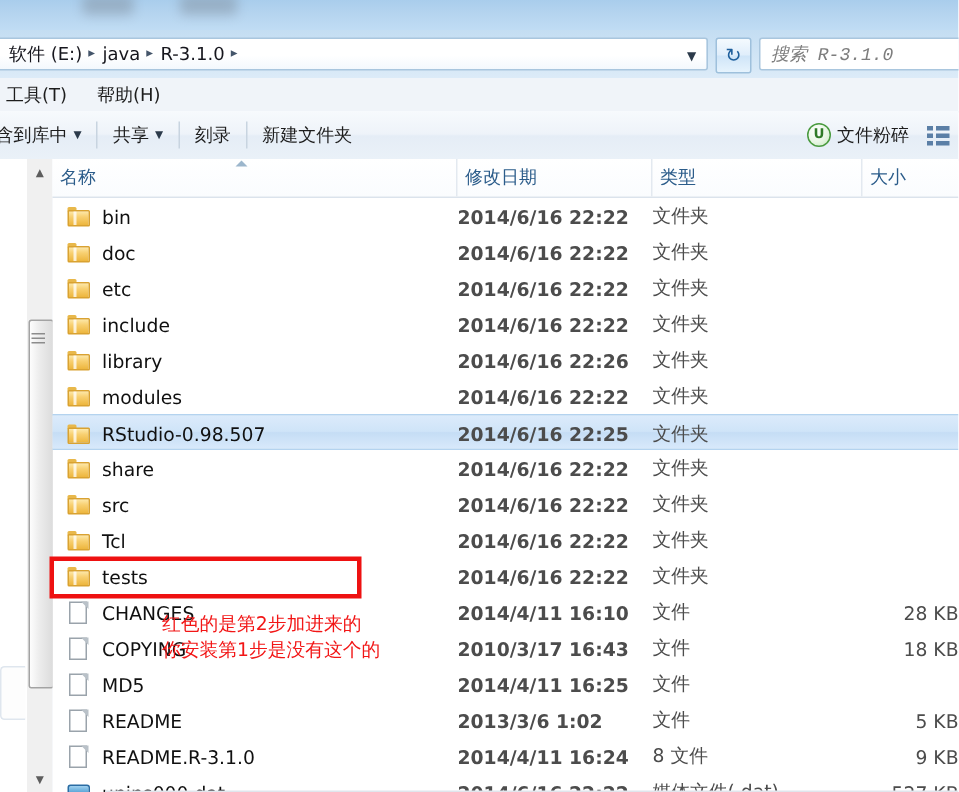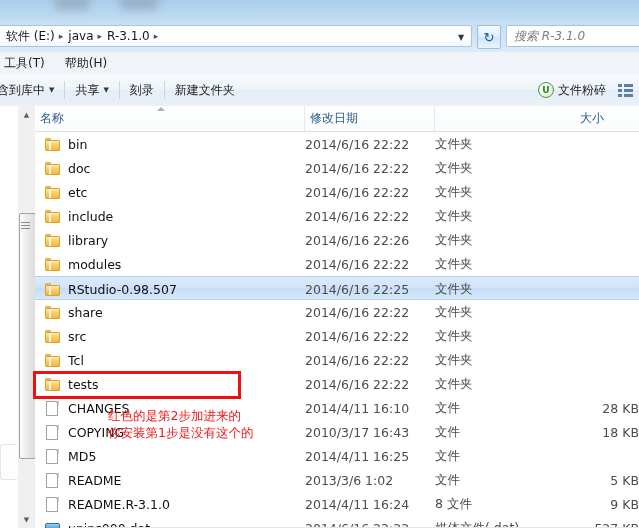--- a/index.html
+++ b/index.html
@@ -65,21 +65,21 @@
   }
   .refresh-glyph { font-size: 13px; color: #1e5f9c; line-height: 1; }
   .searchbox {
     position: absolute; left: 506px; top: 5px; width: 150px; height: 22px;
     background: #ffffff;
     border: 1px solid #a9c6de; border-radius: 2px;
     display: flex; align-items: center; padding-left: 7px;
     box-sizing: border-box;
   }
   .searchph {
-    font-size: 12px; font-style: italic; color: #7d7d7d; white-space: nowrap;
+    font-size: 12px; font-style: italic; color: #7d7d7d; white-space: nowrap; font-family: Liberation Mono, monospace;
   }
 
   
   .menubar {
     position: absolute; left: 0; top: 52px; width: 639px; height: 22px;
     background: #f0f4f9;
     border-bottom: 1px solid #dfe7ef;
     display: flex; align-items: center;
   }
   .menu-item {
@@ -195,21 +195,21 @@
   }
   .row .nm {
     position: absolute; left: 0; top: 0; height: 24px; width: 270px;
     display: flex; align-items: center; gap: 7px; padding-left: 10px;
     box-sizing: border-box;
     font-size: 12.5px; color: #101010;
   }
   .row .dt {
     position: absolute; left: 270px; top: 0; height: 24px;
     display: flex; align-items: center;
-    font-size: 12.5px; color: #4c4c4c;
+    font-size: 12.5px; color: #4c4c4c; font-weight: bold;
   }
   .row .tp {
     position: absolute; left: 400px; top: 0; height: 24px;
     display: flex; align-items: center;
     font-size: 12.5px; color: #4c4c4c;
   }
   .row .sz {
     position: absolute; left: 440px; top: 0; width: 164px; height: 24px;
     display: flex; align-items: center; justify-content: flex-end;
     font-size: 12.5px; color: #4c4c4c; text-align: center;
@@ -354,20 +354,21 @@
       </div>
       <div class="sb-arrow sb-down">▼</div>
     </div>
 
     <div class="listview">
 
       <div class="colheader">
         <div class="sortmark"></div>
         <div class="cell c-name">名称</div>
         <div class="cell c-date">修改日期</div>
+        <div class="cell c-type">类型</div>
         <div class="cell c-size">大小</div>
       </div>
 
       <div class="rows" id="rows">
           <div class="row">
             <span class="nm">
               <span class="ico ico-folder">
                 <span class="tab"></span>
                 <span class="body"></span>
                 <span class="spine"></span>

